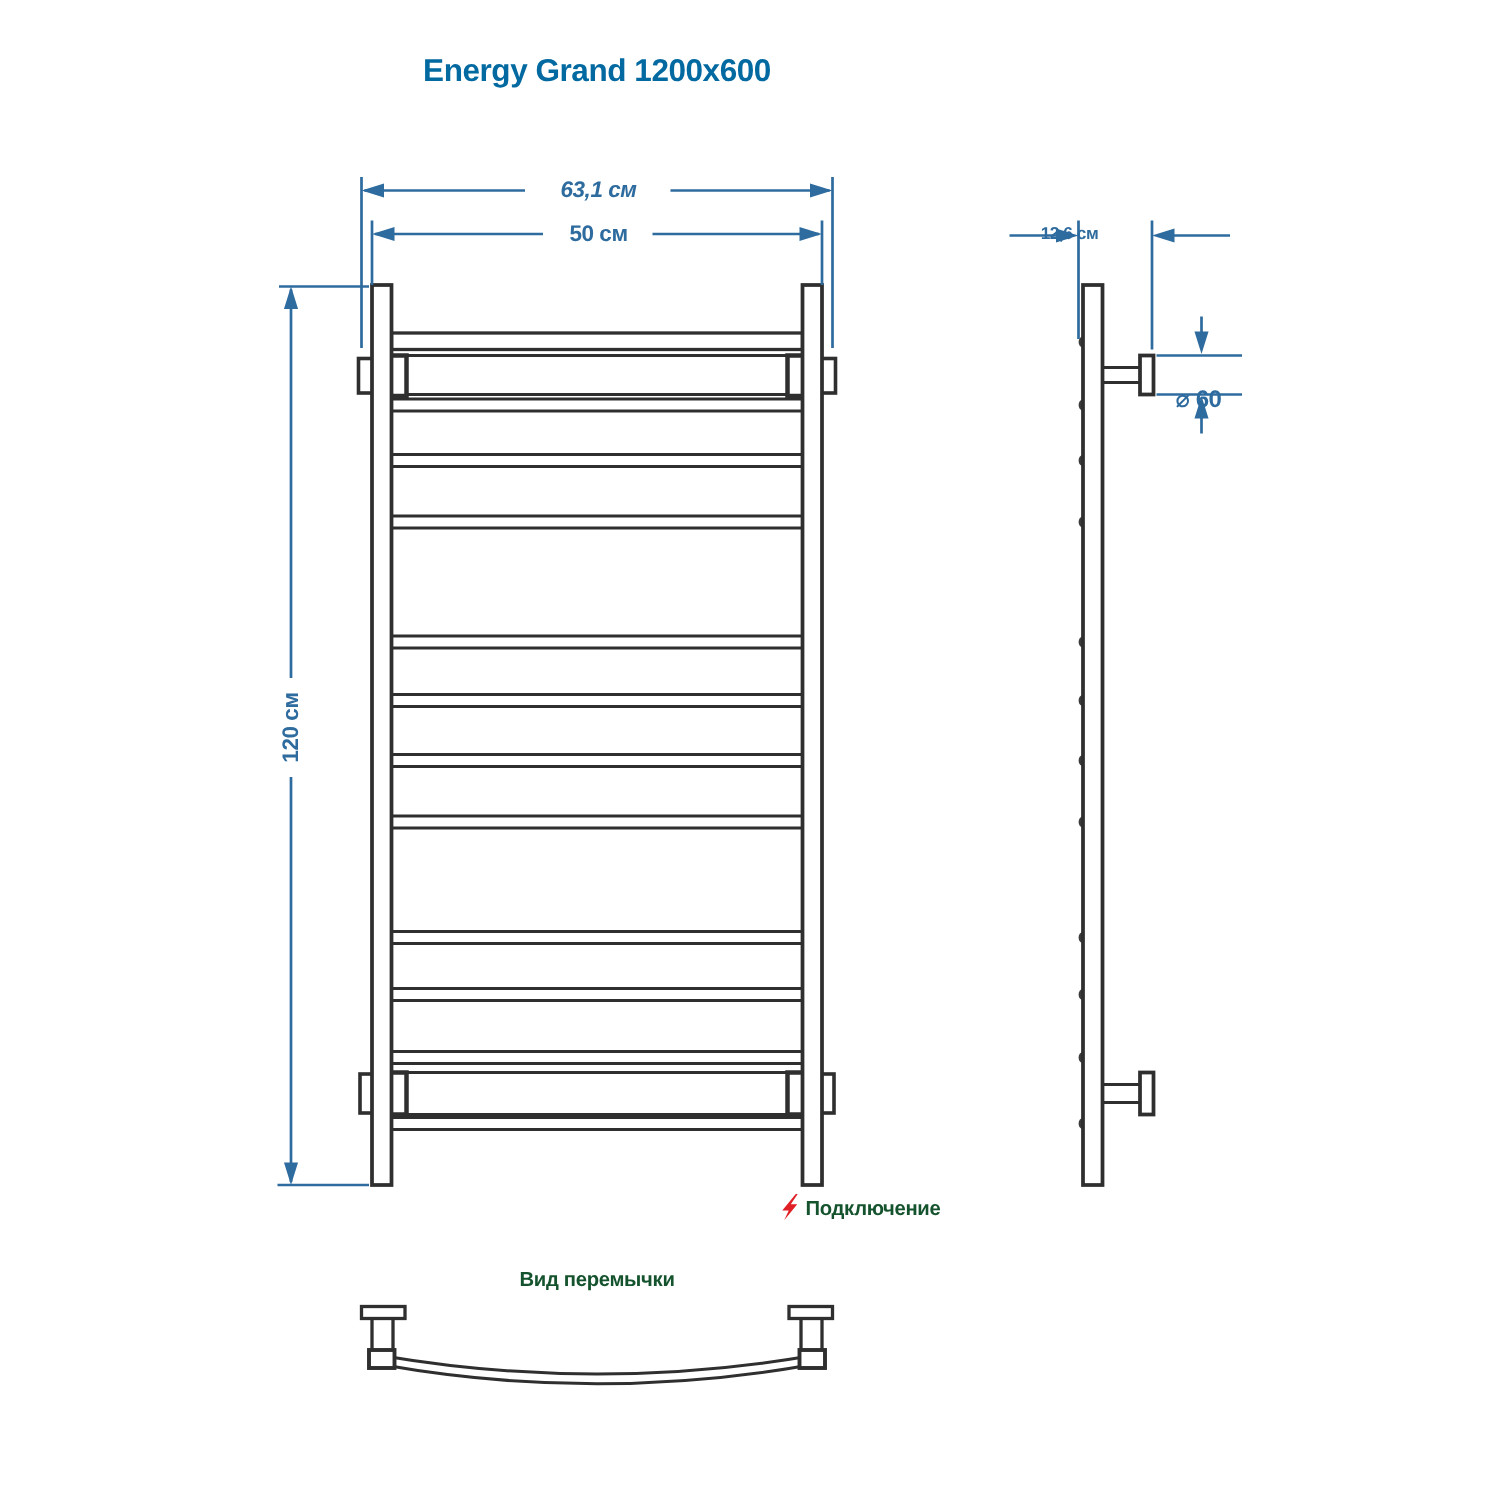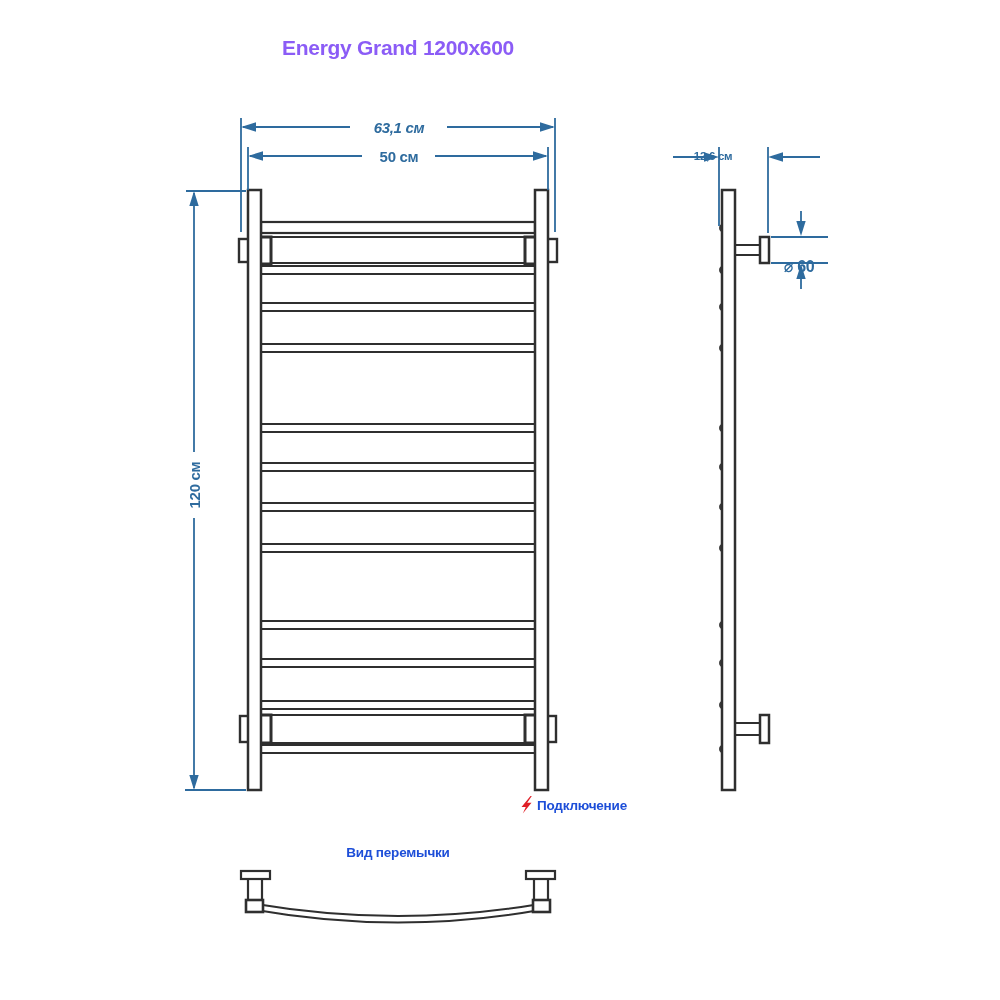--- a/index.html
+++ b/index.html
@@ -3,33 +3,33 @@
 <meta charset="utf-8">
 <style>
   html,body{margin:0;padding:0;background:#ffffff;}
   .canvas{
     position:relative;width:1000px;height:1000px;background:#ffffff;overflow:hidden;
     font-family:"Liberation Sans","DejaVu Sans",sans-serif;
   }
   .canvas svg{position:absolute;left:0;top:0;}
   .txt{position:absolute;white-space:nowrap;}
   .title{
-    font-size:21px;font-weight:bold;color:#8b5cf6;letter-spacing:-0.3px;
+    font-size:21px;font-weight:bold;color:#0369a1;letter-spacing:-0.3px;
     transform:translateX(-50%);
   }
   .dim{
     color:#2e6b9e;font-weight:bold;letter-spacing:-0.3px;
     transform:translate(-50%,-50%);
   }
   .dim-lg{font-size:15px;}
   .dim-sm{font-size:11.5px;}
   .dim-d{font-size:16px;}
   .rot{transform:translate(-50%,-50%) rotate(-90deg);}
   .blk{
-    color:#1d4ed8;font-weight:bold;font-size:13.5px;letter-spacing:-0.2px;
+    color:#14532d;font-weight:bold;font-size:13.5px;letter-spacing:-0.2px;
   }
   .ctr{transform:translateX(-50%);}
 </style>
 </head>
 <body>
 
 <div class="canvas">
 
   <svg width="1000" height="1000" viewBox="0 0 1000 1000">
 

